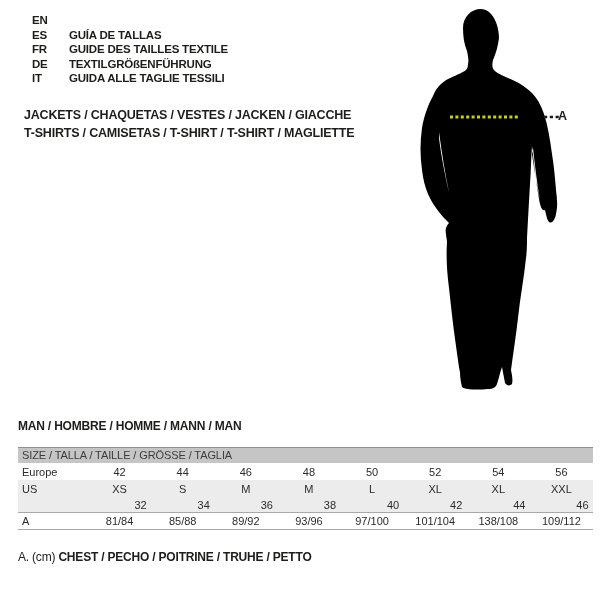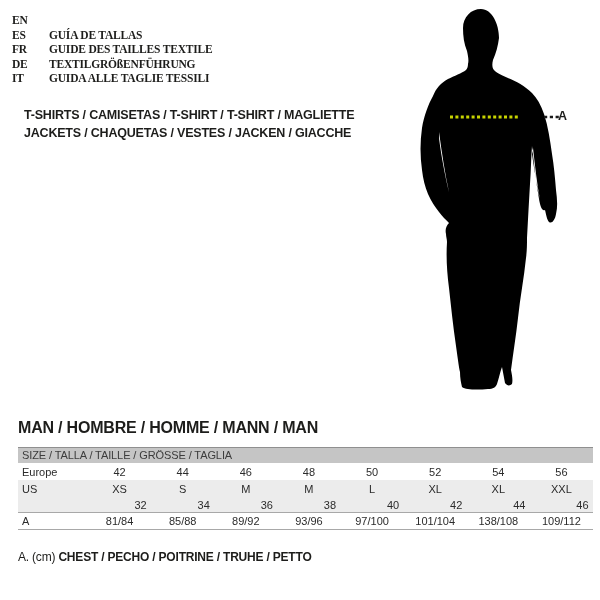--- a/index.html
+++ b/index.html
@@ -2,33 +2,33 @@
 <html><head>
 <meta charset="utf-8">
 <style>
   html,body{margin:0;padding:0;background:#fff;}
   .page{
     position:relative;width:600px;height:600px;background:#ffffff;
     font-family:"Liberation Sans","DejaVu Sans",sans-serif;
     color:#1d1d1b;overflow:hidden;
   }
   
-  .lang-list{position:absolute;left:12px;top:13px;font-family:Liberation Serif, serif;}
+  .lang-list{position:absolute;left:32px;top:13px;}
   .lang-row{display:flex;line-height:14.6px;font-size:11.5px;font-weight:700;letter-spacing:-0.2px;}
   .lang-code{width:37px;flex:0 0 37px;}
   .lang-label{white-space:nowrap;}
   
   .categories{position:absolute;left:24px;top:106px;}
   .category-line{font-size:12.5px;font-weight:700;letter-spacing:-0.2px;line-height:18px;white-space:nowrap;}
   
   .figure-wrap{position:absolute;left:408px;top:6px;width:190px;height:386px;}
   .figure-wrap svg{display:block;}
   .measure-label{position:absolute;left:150px;top:103px;font-size:12.5px;font-weight:600;letter-spacing:-0.2px;}
   
-  .section-title{position:absolute;left:18px;top:419px;font-size:16px;font-weight:700;letter-spacing:-0.2px;}
+  .section-title{position:absolute;left:18px;top:419px;font-size:12px;font-weight:700;letter-spacing:-0.2px;}
   
   .size-table{position:absolute;left:18px;top:447px;width:575px;font-size:11px;}
   .t-header{
     height:15px;line-height:15px;background:#c5c5c5;border-top:1px solid #8f8f8f;
     color:#3c3c3c;padding-left:4px;font-size:11px;letter-spacing:-0.1px;
   }
   .t-row{display:flex;align-items:center;height:16px;color:#2b2b2b;}
   .t-row.shade{background:#ececec;}
   .t-row.divider-above{border-top:1px solid #a8a8a8;}
   .t-row.last{border-bottom:1px solid #a8a8a8;}
@@ -60,22 +60,22 @@
       <span class="lang-code">DE</span>
       <span class="lang-label">TEXTILGRÖßENFÜHRUNG</span>
     </div>
     <div class="lang-row">
       <span class="lang-code">IT</span>
       <span class="lang-label">GUIDA ALLE TAGLIE TESSILI</span>
     </div>
   </div>
 
   <div class="categories">
+    <div class="category-line">JACKETS / CHAQUETAS / VESTES / JACKEN / GIACCHE</div>
     <div class="category-line">T-SHIRTS / CAMISETAS / T-SHIRT / T-SHIRT / MAGLIETTE</div>
-    <div class="category-line">JACKETS / CHAQUETAS / VESTES / JACKEN / GIACCHE</div>
   </div>
 
   <div class="figure-wrap">
     <svg width="190" height="386" viewBox="0 0 190 386">
       <path fill="#000" fill-rule="evenodd" d="
         M73,3
         C63,3 55,11 55,22
         C55,30 56,38 59,45
         C60,50 61,54 60,58
         C60,61 59,63 58,64

